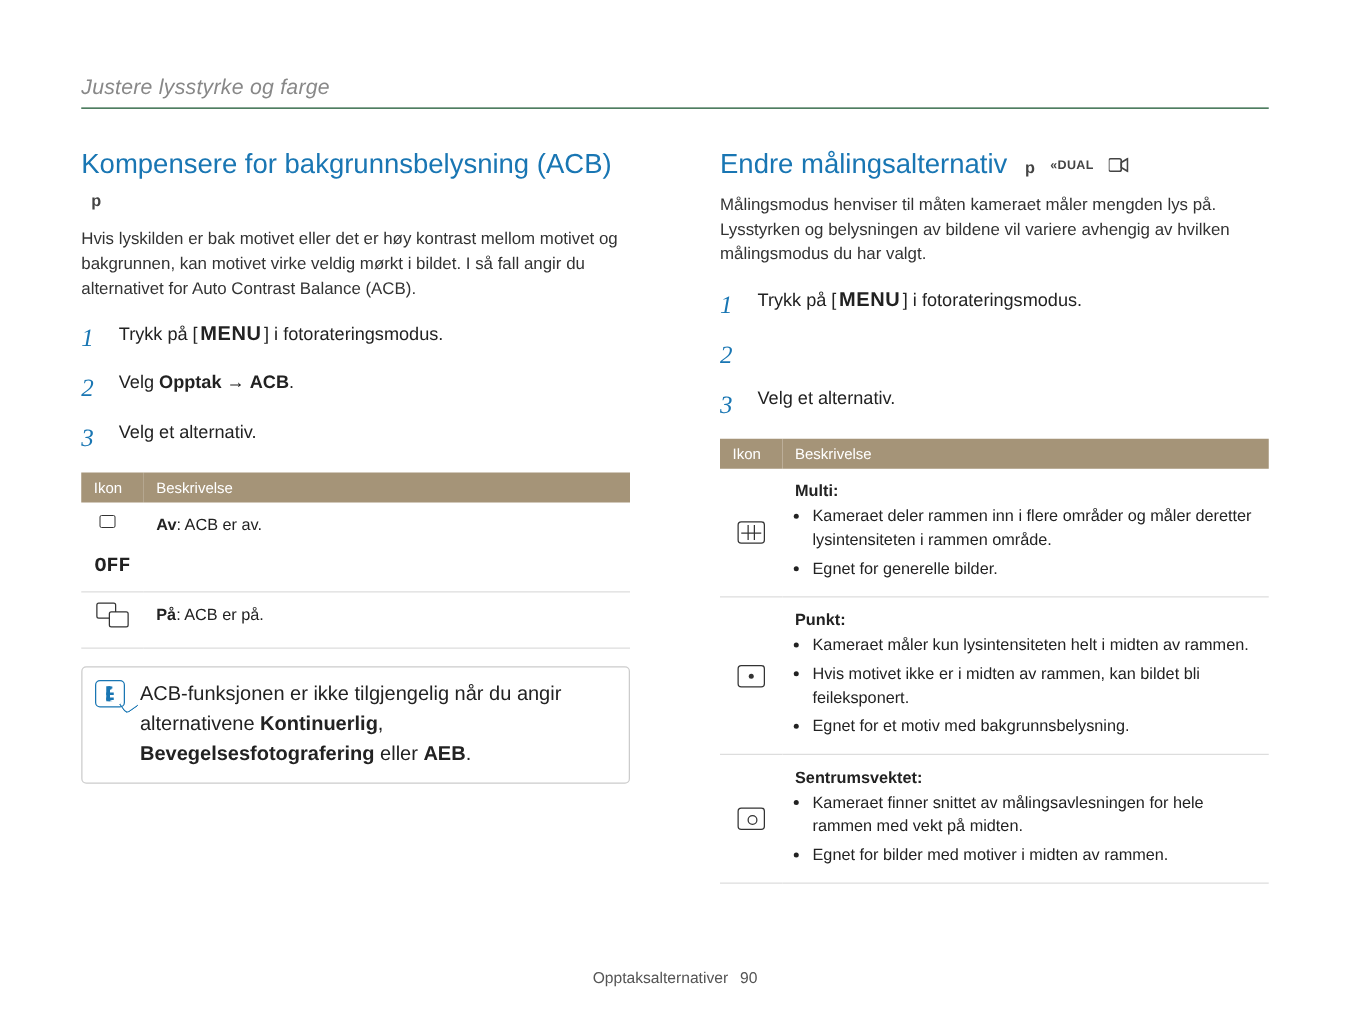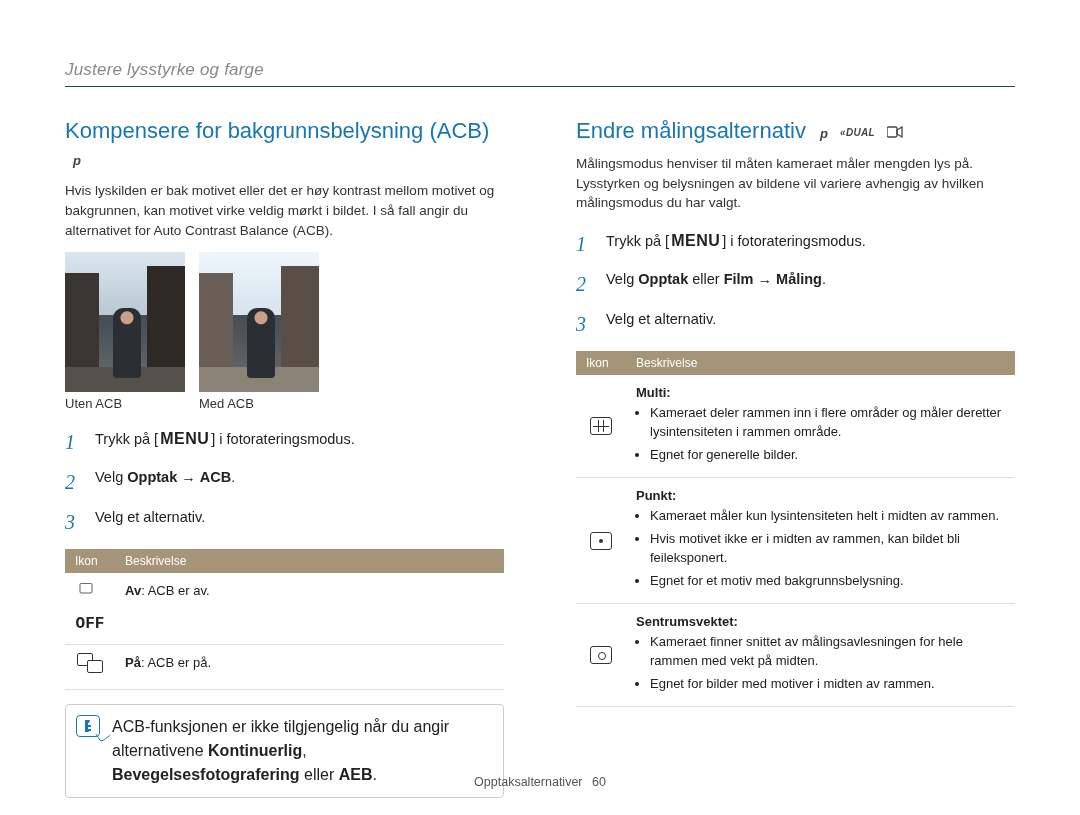--- a/index.html
+++ b/index.html
@@ -39,21 +39,20 @@
     font-size: 22px;
     font-weight: 400;
     margin: 0 0 8px 0;
     line-height: 1.25;
   }
   .title-badges {
     display: inline-block;
     vertical-align: middle;
     margin-left: 8px;
     font-family: Arial, sans-serif;
-    font-style: italic;
   }
   .badge {
     display: inline-block;
     font-size: 13px;
     font-weight: 700;
     color: #444;
     margin-right: 6px;
     vertical-align: middle;
   }
   .badge-dual { font-size: 10px; letter-spacing: 0.3px; }
@@ -266,42 +265,20 @@
 
     <div class="col">
       <h2 class="section-title">
         <span>Kompensere for bakgrunnsbelysning (ACB)</span>
         <span class="title-badges">
           <span class="badge">p</span>
         </span>
       </h2>
       <p class="body">Hvis lyskilden er bak motivet eller det er høy kontrast mellom motivet og bakgrunnen, kan motivet virke veldig mørkt i bildet. I så fall angir du alternativet for Auto Contrast Balance (ACB).</p>
 
-      <div class="photo-row">
-        <div class="photo-block">
-          <div class="photo">
-            <div class="sky"></div>
-              <div class="bldg-l"></div>
-              <div class="bldg-r"></div>
-              <div class="ground"></div>
-              <div class="person"></div>
-          </div>
-          <div class="photo-caption">Uten ACB</div>
-        </div>
-        <div class="photo-block">
-          <div class="photo light">
-            <div class="sky"></div>
-              <div class="bldg-l"></div>
-              <div class="bldg-r"></div>
-              <div class="ground"></div>
-              <div class="person"></div>
-          </div>
-          <div class="photo-caption">Med ACB</div>
-        </div>
-      </div>
 
       <ol class="steps">
         <li>
           <span class="num">1</span>
           <span>
             <span>Trykk på [</span><span class="menu-key">MENU</span><span>] i fotorateringsmodus.</span>
           </span>
         </li>
         <li>
           <span class="num">2</span>
@@ -356,21 +333,20 @@
 
       <ol class="steps">
         <li>
           <span class="num">1</span>
           <span>
             <span>Trykk på [</span><span class="menu-key">MENU</span><span>] i fotorateringsmodus.</span>
           </span>
         </li>
         <li>
           <span class="num">2</span>
-          <span>Velg <b>Opptak</b> eller <b>Film</b> → <b>Måling</b>.</span>
         </li>
         <li>
           <span class="num">3</span>
           <span>Velg et alternativ.</span>
         </li>
       </ol>
 
       <table class="opts">
         <tbody>
             <tr>
@@ -409,16 +385,16 @@
           </td>
         </tr>
       </tbody>
         </table>
     </div>
 
   </div>
 
   <div class="footer">
     <span>Opptaksalternativer</span>
-    <span class="pn">60</span>
+    <span class="pn">90</span>
   </div>
 
 </div>
 
 </body></html>

